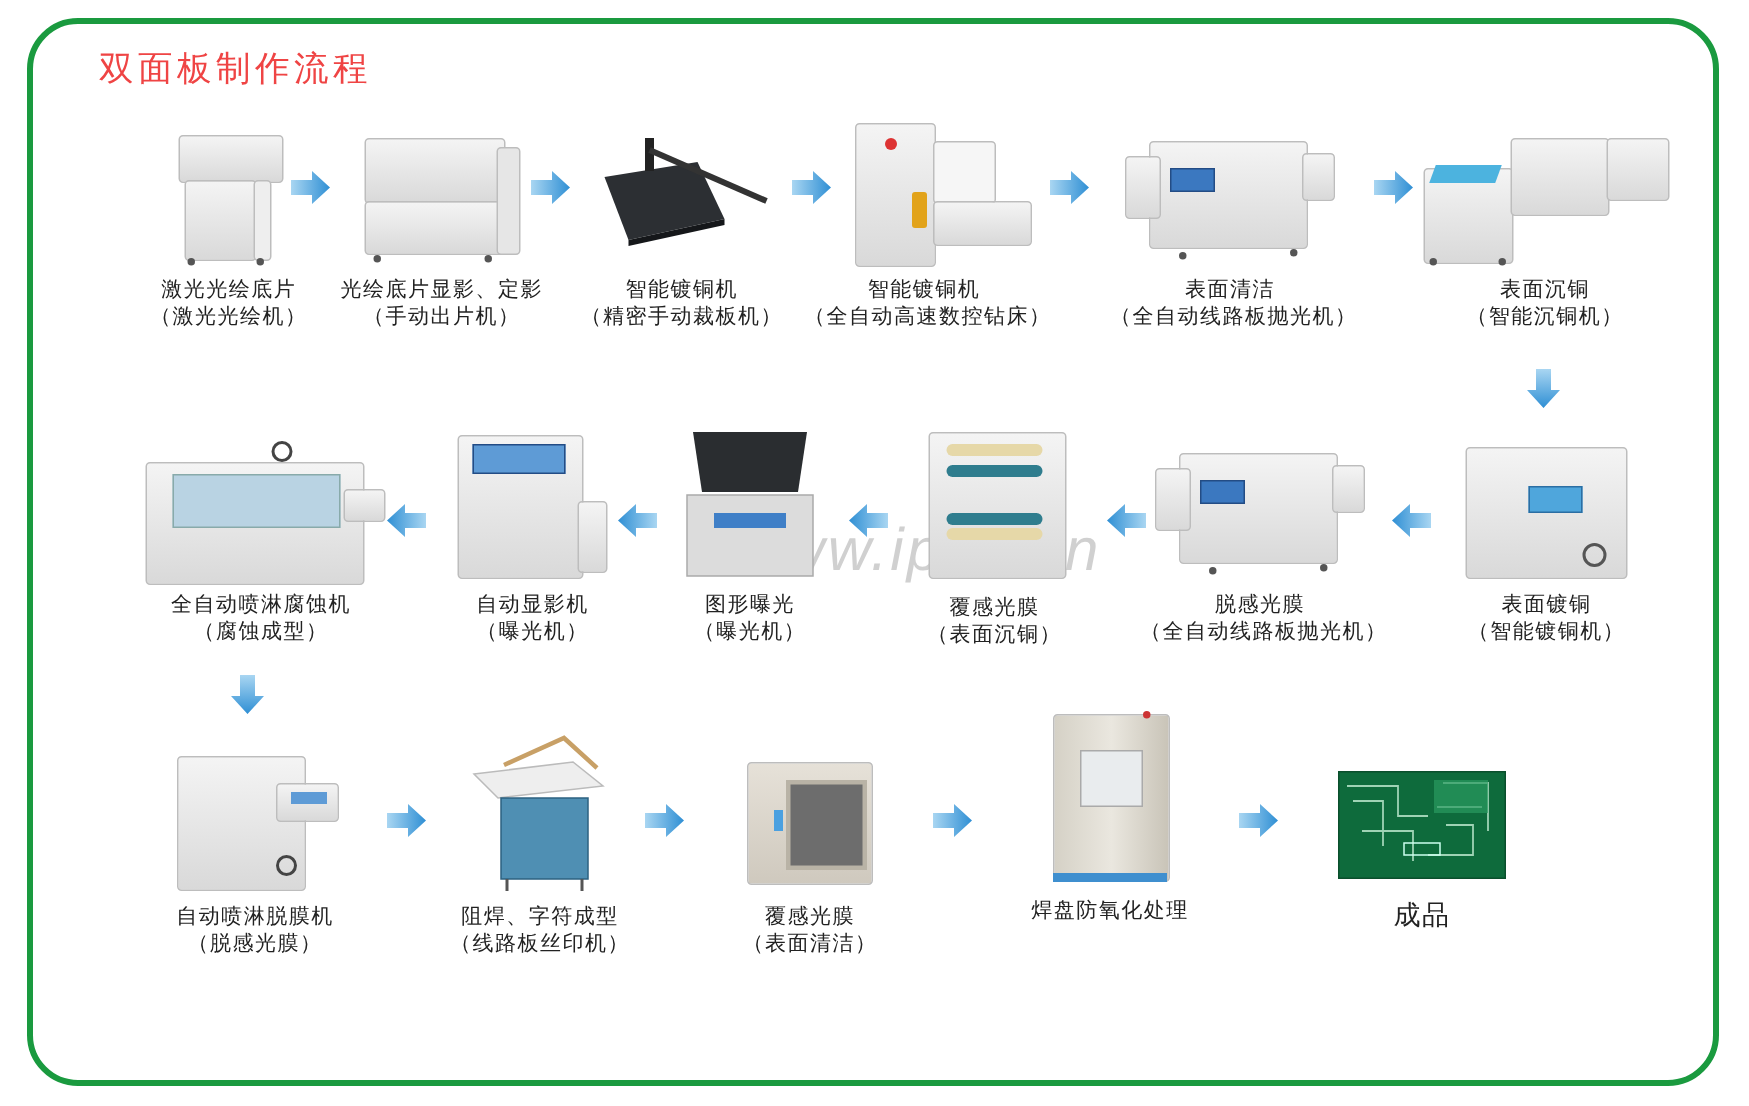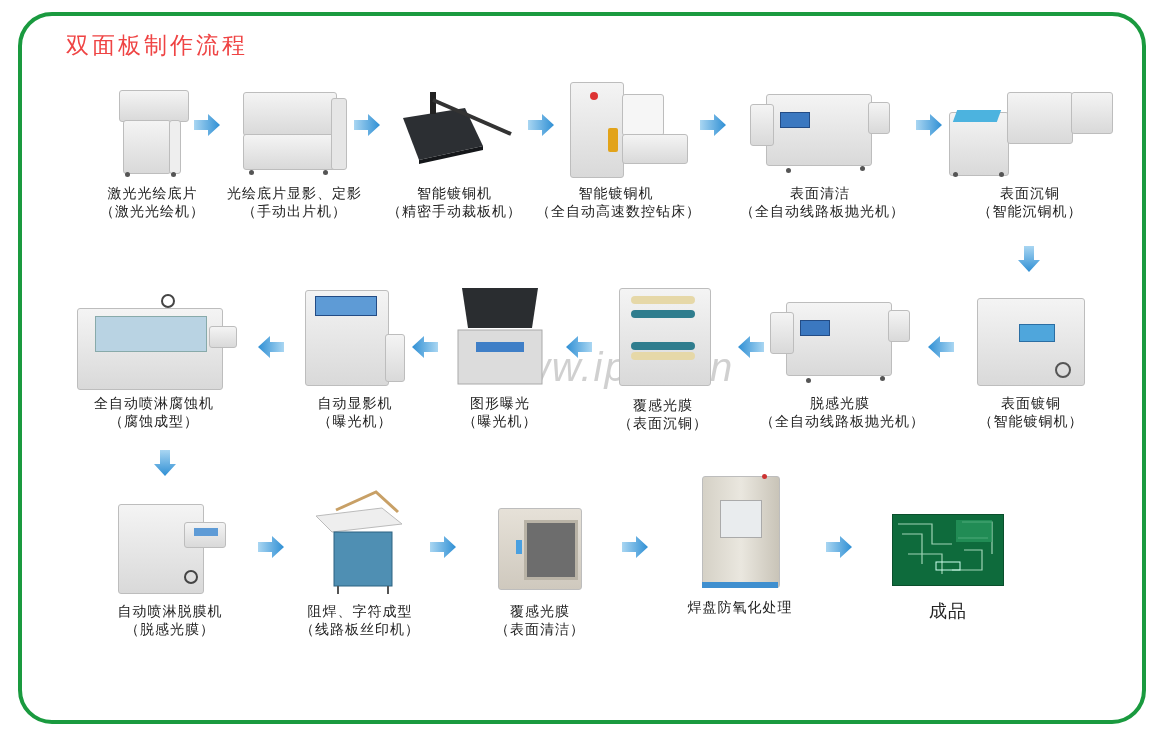--- a/index.html
+++ b/index.html
@@ -132,21 +132,21 @@
     <div class="wheel" style="left:6px;top:86px;"></div>
       <div class="wheel" style="left:52px;top:86px;"></div>
   </div>
   <div class="label">表面沉铜</div>
   <div class="label">（智能沉铜机）</div>
 </div>
 <svg class="arrow" style="left:1018px;top:246px;width:22px;height:26px;" viewBox="0 0 22 26">
     <path d="M6 0 H16 V14 H22 L11 26 L0 14 H6 Z" fill="url(#agv)"></path>
   </svg>
 
-<div class="step" style="left:64px; top:288px; width:180px;">
+<div class="step" style="left:84px; top:288px; width:180px;">
   <div class="machine" style="width:170px;height:100px;">
     <div class="cab" style="left:8px;top:20px;width:144px;height:80px;"></div>
     <div style="position:absolute;left:26px;top:28px;width:110px;height:34px;background:#b9d3e3;border:1px solid #8aa;"></div>
     <div class="cab" style="left:140px;top:38px;width:26px;height:20px;"></div>
     <div style="position:absolute;left:92px;top:6px;width:10px;height:10px;border:2px solid #444;border-radius:50%;"></div>
   </div>
   <div class="label">全自动喷淋腐蚀机</div>
   <div class="label">（腐蚀成型）</div>
 </div>
 <svg class="arrow" style="left:258px;top:336px;" viewBox="0 0 26 22">

